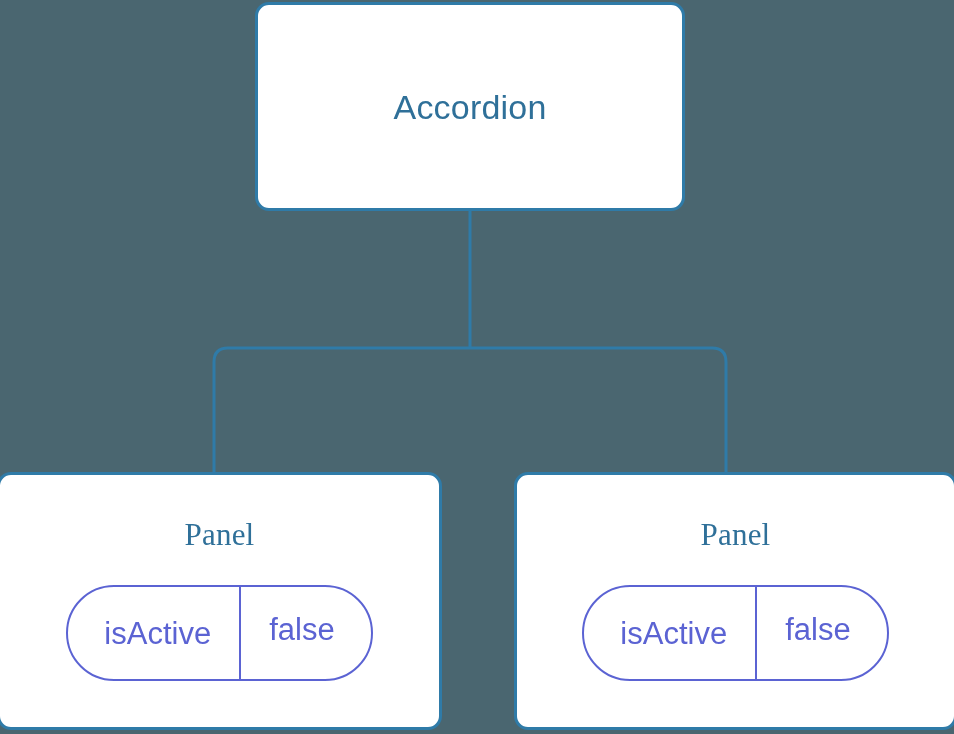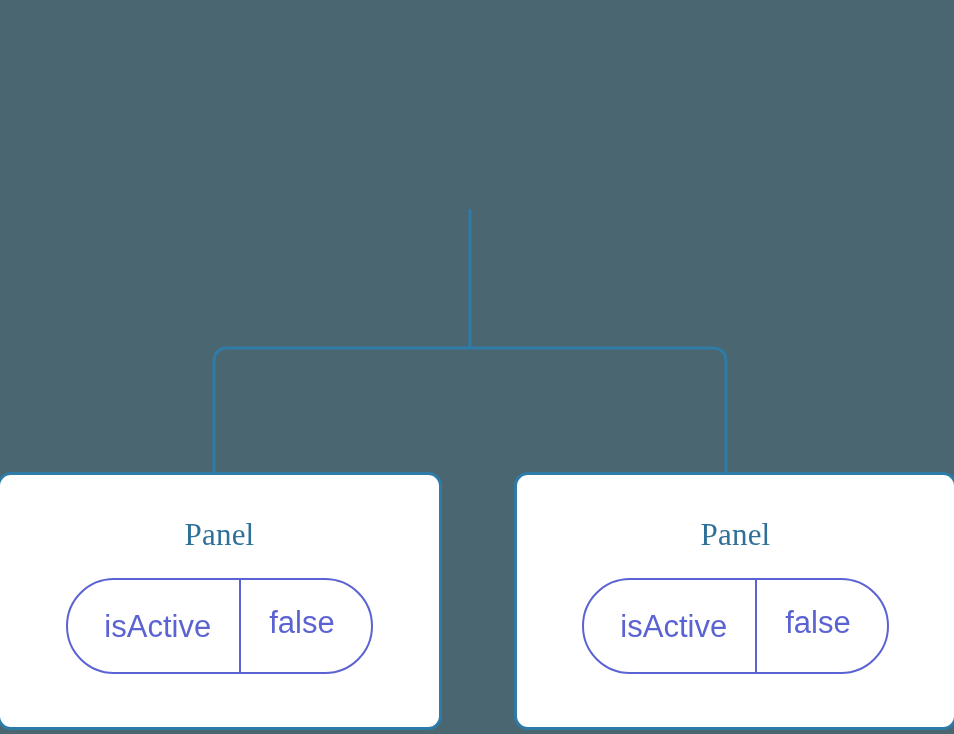--- a/index.html
+++ b/index.html
@@ -81,21 +81,21 @@
     width: 443px;
   }
 
   .panel-card .node-title {
     font-size: 31px;
     font-family: Liberation Serif, serif;
   }
 
   
   .prop-pill {
-    margin-top: 28px;
+    margin-top: 35px;
     height: 96px;
     box-sizing: border-box;
     border: 2px solid #5b63d3;
     border-radius: 48px;
     display: flex;
     align-items: stretch;
     background: transparent;
     justify-content: center;
   }
 
@@ -126,20 +126,23 @@
 
   <svg id="connector-layer" viewBox="0 0 954 734" width="954" height="734">
 
     <path d="M 470 209 L 470 348" fill="none" stroke="#2f7ba8" stroke-width="3"></path>
 
     <path d="M 470 348 L 228 348 Q 214 348 214 362 L 214 474" fill="none" stroke="#2f7ba8" stroke-width="3"></path>
 
     <path d="M 470 348 L 712 348 Q 726 348 726 362 L 726 474" fill="none" stroke="#2f7ba8" stroke-width="3"></path>
   </svg>
 
+  <div class="node-card" id="node-accordion">
+    <div class="node-title">Accordion</div>
+  </div>
 
   <div class="node-card panel-card" id="node-panel-left">
     <div class="node-title">Panel</div>
     <div class="prop-pill">
       <span class="prop-key">isActive</span>
       <span class="prop-value">false</span>
     </div>
   </div>
 
   <div class="node-card panel-card" id="node-panel-right">

